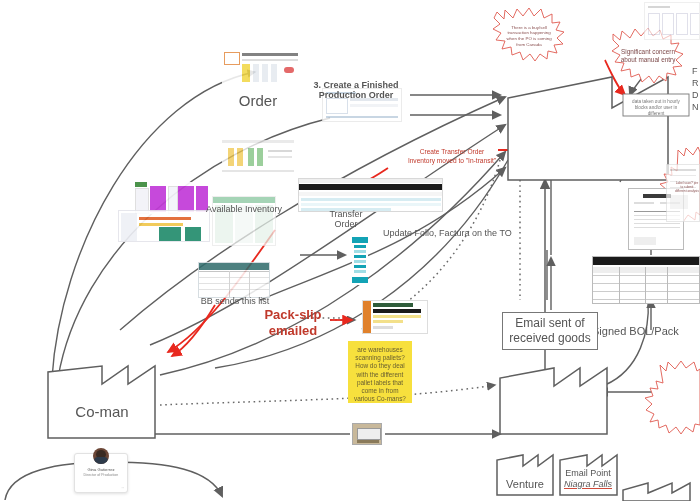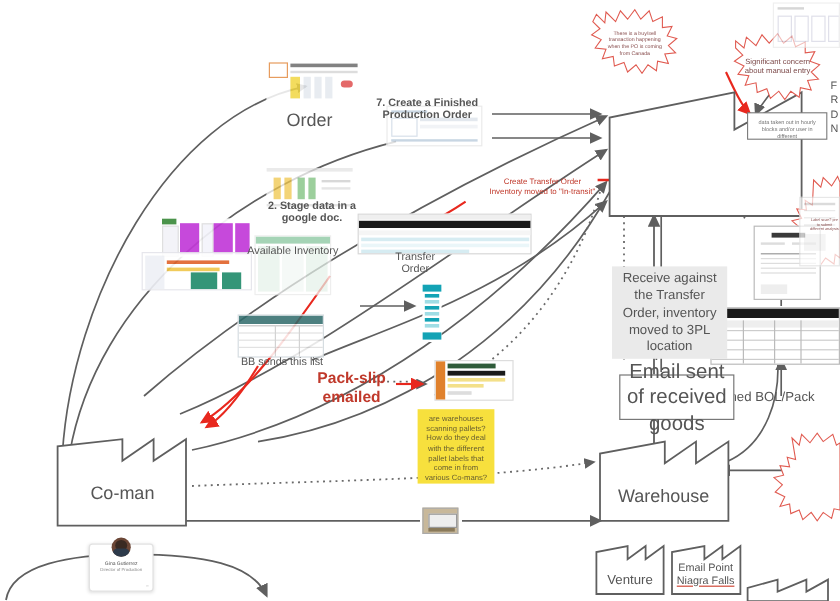--- a/index.html
+++ b/index.html
@@ -10,29 +10,29 @@
   .lbl{position:absolute;color:#5a5a5a;line-height:1.15;}
   .lbl.ctr{text-align:center;}
   .big{font-size:15px;color:#565656;}
   .med{font-size:11px;color:#555;}
   .sm{font-size:9px;color:#555;}
   .xs{font-size:6px;color:#666;}
   .tiny{font-size:4.6px;color:#777;}
   .bold{font-weight:bold;}
   .redtxt{color:#c0392b;}
   .boxlbl{position:absolute;border:1px solid #777;background:#fff;text-align:center;
-          display:flex;align-items:center;justify-content:center;font-size:17px;color:#555;
-          line-height:1.25;padding:2px 4px;box-sizing:border-box;margin-left:14px;}
+          display:flex;align-items:center;justify-content:center;font-size:12px;color:#555;
+          line-height:1.25;padding:2px 4px;box-sizing:border-box;}
   .sticky{position:absolute;background:#f7e03d;color:#6a6030;font-size:6.4px;
           line-height:1.28;text-align:center;padding:5px 4px;box-sizing:border-box;}
   .shot{position:absolute;background:#fff;overflow:hidden;box-sizing:border-box;}
   .burstwrap{position:absolute;}
   .bursttxt{position:absolute;inset:0;display:flex;align-items:center;justify-content:center;
             text-align:center;font-size:4.4px;color:#8a5050;line-height:1.3;padding:0 9px;box-sizing:border-box;}
-  .ul{text-decoration:underline;text-decoration-color:#d04a3a;}
+  .ul{text-decoration:underline;text-decoration-color:#d04a3a;font-style:italic;}
   .person{position:absolute;background:#fff;border:1px solid #e2e2e2;border-radius:3px;
           box-shadow:0 1px 3px rgba(0,0,0,.12);}
   .pavatar{position:absolute;border-radius:50%;background:#6b4636;overflow:hidden;}
   .pname{position:absolute;width:100%;text-align:center;font-size:4.2px;color:#555;}
   .prole{position:absolute;width:100%;text-align:center;font-size:3.6px;color:#888;}
   .hl{background:#eaeaea;}
 </style>
 </head>
 <body>
 
@@ -272,49 +272,47 @@
   </div>
 
   <div class="shot" style="left:352px;top:423px;width:30px;height:22px;border:1px solid #aaa;background:#c8b89a;">
     <div style="position:absolute;left:4px;top:4px;width:22px;height:10px;background:#eee;border:1px solid #999;"></div>
     <div style="position:absolute;left:4px;top:16px;width:22px;height:3px;background:#8a7a5a;"></div>
   </div>
 
 
   <div class="lbl ctr big" style="left:52px;top:403px;width:100px;">Co-man</div>
 
-  <div class="lbl ctr big" style="left:503px;top:405px;width:100px;">Warehouse</div>
 
   <div class="lbl ctr med" style="left:498px;top:478px;width:54px;">Venture</div>
 
   <div class="lbl ctr sm" style="left:560px;top:468px;width:56px;">Email Point</div>
   <div class="lbl ctr sm ul" style="left:560px;top:479px;width:56px;">Niagra Falls</div>
 
   <div class="lbl ctr big" style="left:188px;top:92px;width:140px;">Order</div>
 
-  <div class="lbl ctr sm bold" style="left:310px;top:80px;width:92px;">7. Create a Finished Production Order</div>
-
-  <div class="lbl ctr sm bold" style="left:212px;top:166px;width:96px;">2. Stage data in a google doc.</div>
+  <div class="lbl ctr sm bold" style="left:310px;top:80px;width:92px;">3. Create a Finished Production Order</div>
+
 
   <div class="lbl ctr sm" style="left:196px;top:204px;width:96px;">Available Inventory</div>
 
 
   <div class="lbl ctr sm" style="left:190px;top:296px;width:90px;">BB sends this list</div>
 
   <div class="lbl ctr sm" style="left:318px;top:209px;width:56px;">Transfer</div>
   <div class="lbl ctr sm" style="left:318px;top:219px;width:56px;">Order</div>
 
+  <div class="lbl sm" style="left:383px;top:228px;width:160px;">Update Folio, Factura on the TO</div>
 
   <div class="lbl ctr bold redtxt" style="left:248px;top:308px;width:90px;font-size:13px;">Pack-slip</div>
   <div class="lbl ctr bold redtxt" style="left:248px;top:324px;width:90px;font-size:13px;">emailed</div>
 
 
   <div class="lbl med" style="left:592px;top:325px;width:110px;">Signed BOL/Pack</div>
 
-  <div class="lbl ctr med hl" style="left:510px;top:222px;width:92px;line-height:1.3;padding:3px 2px;">Receive against the Transfer Order, inventory moved to 3PL location</div>
 
   <div class="boxlbl" style="left:502px;top:312px;width:96px;height:38px;">Email sent of received goods</div>
 
   <div class="lbl ctr xs redtxt" style="left:400px;top:148px;width:104px;font-size:6.6px;">Create Transfer Order</div>
   <div class="lbl ctr xs redtxt" style="left:396px;top:157px;width:112px;font-size:6.6px;">Inventory moved to "In-transit"</div>
 
   <div class="burstwrap" style="left:493px;top:8px;width:72px;height:56px;">
     <div class="bursttxt">There is a buy/sell transaction happening when the PO is coming from Canada</div>
   </div>
 

